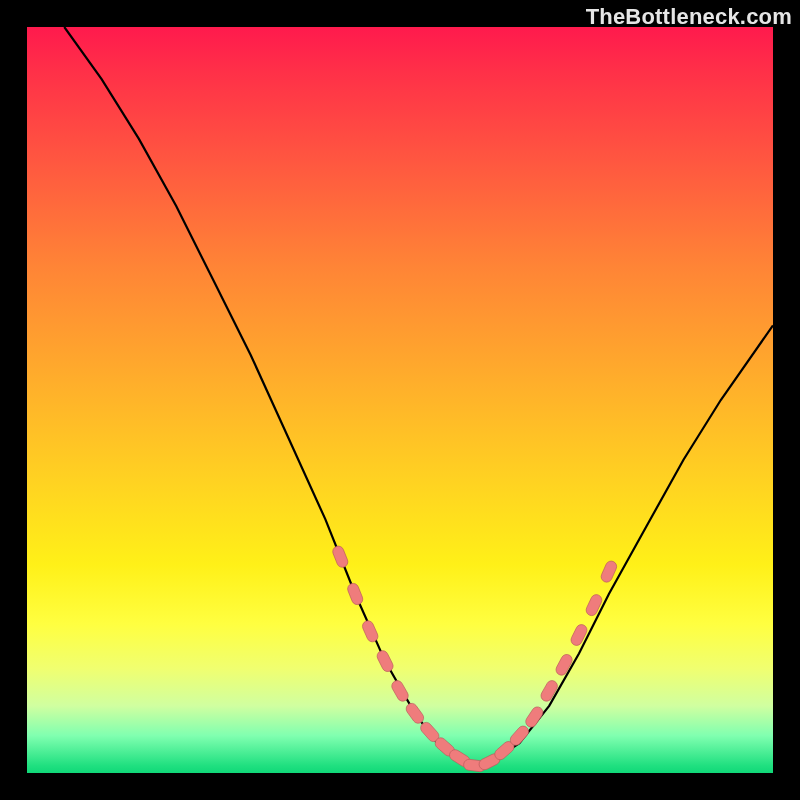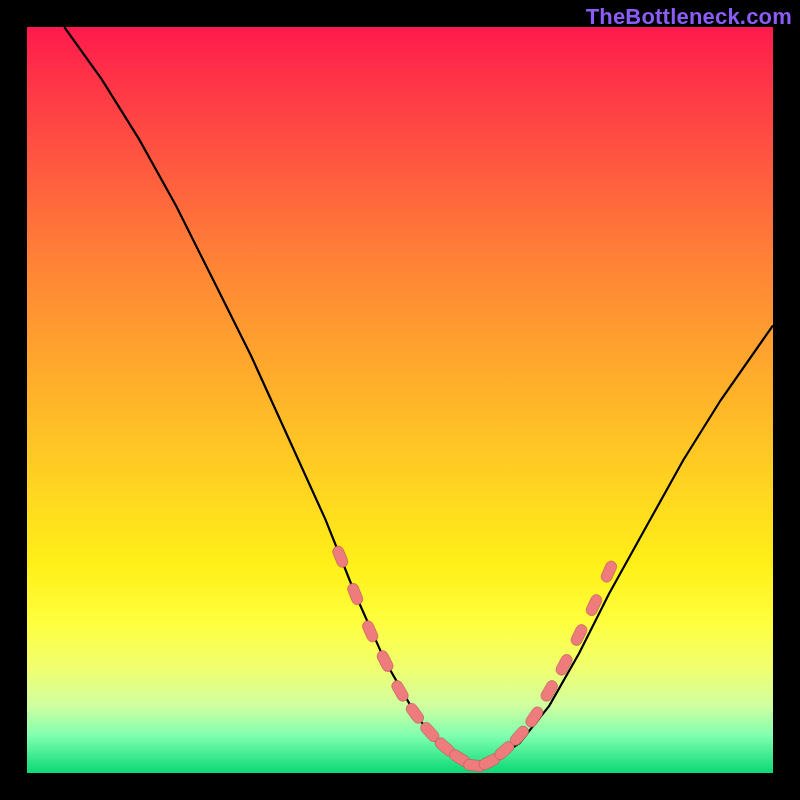--- a/index.html
+++ b/index.html
@@ -30,21 +30,21 @@
       #d0ffa0 91%,
       #80ffb0 95%,
       #20e080 99%,
       #10d878 100%
     );
   }
   .attribution {
     position: absolute;
     top: 4px;
     right: 8px;
-    color: #8b5cf6;
+    color: #e5e5e5;
     font-size: 22px;
     font-weight: 600;
     letter-spacing: 0.2px;
   }
   svg.plot {
     position: absolute;
     left: 27px;
     top: 27px;
     width: 746px;
     height: 746px;

